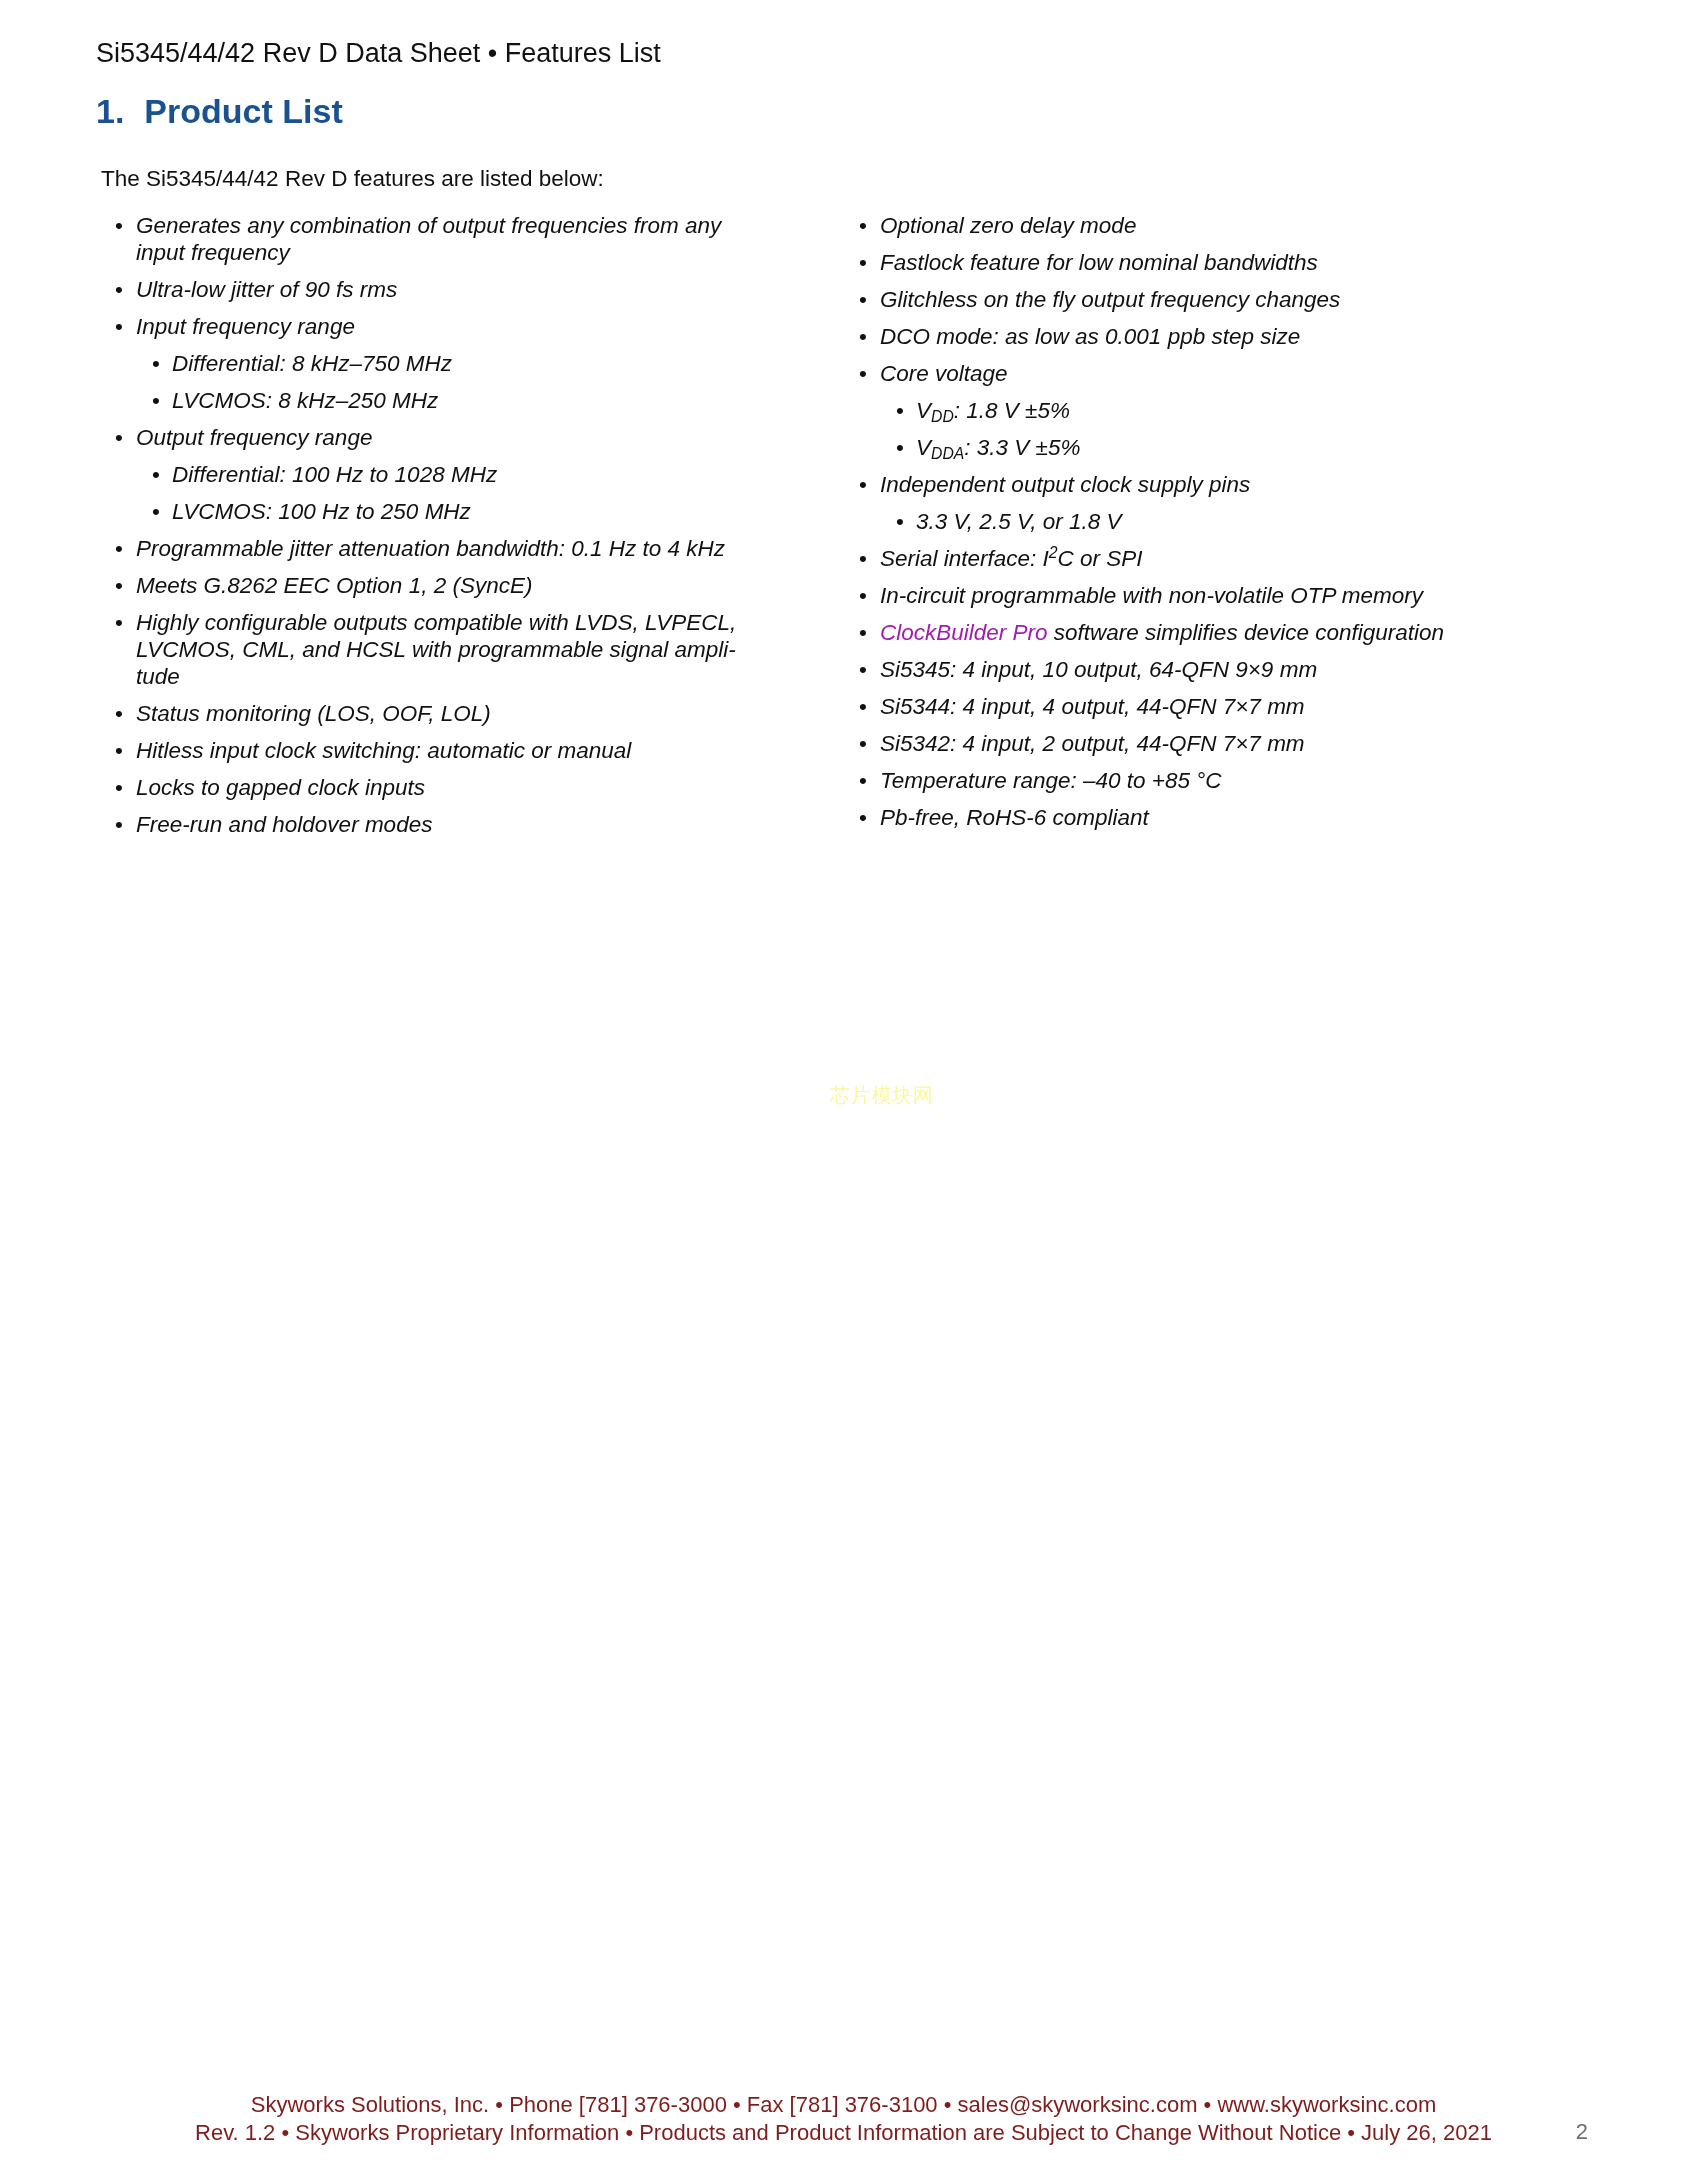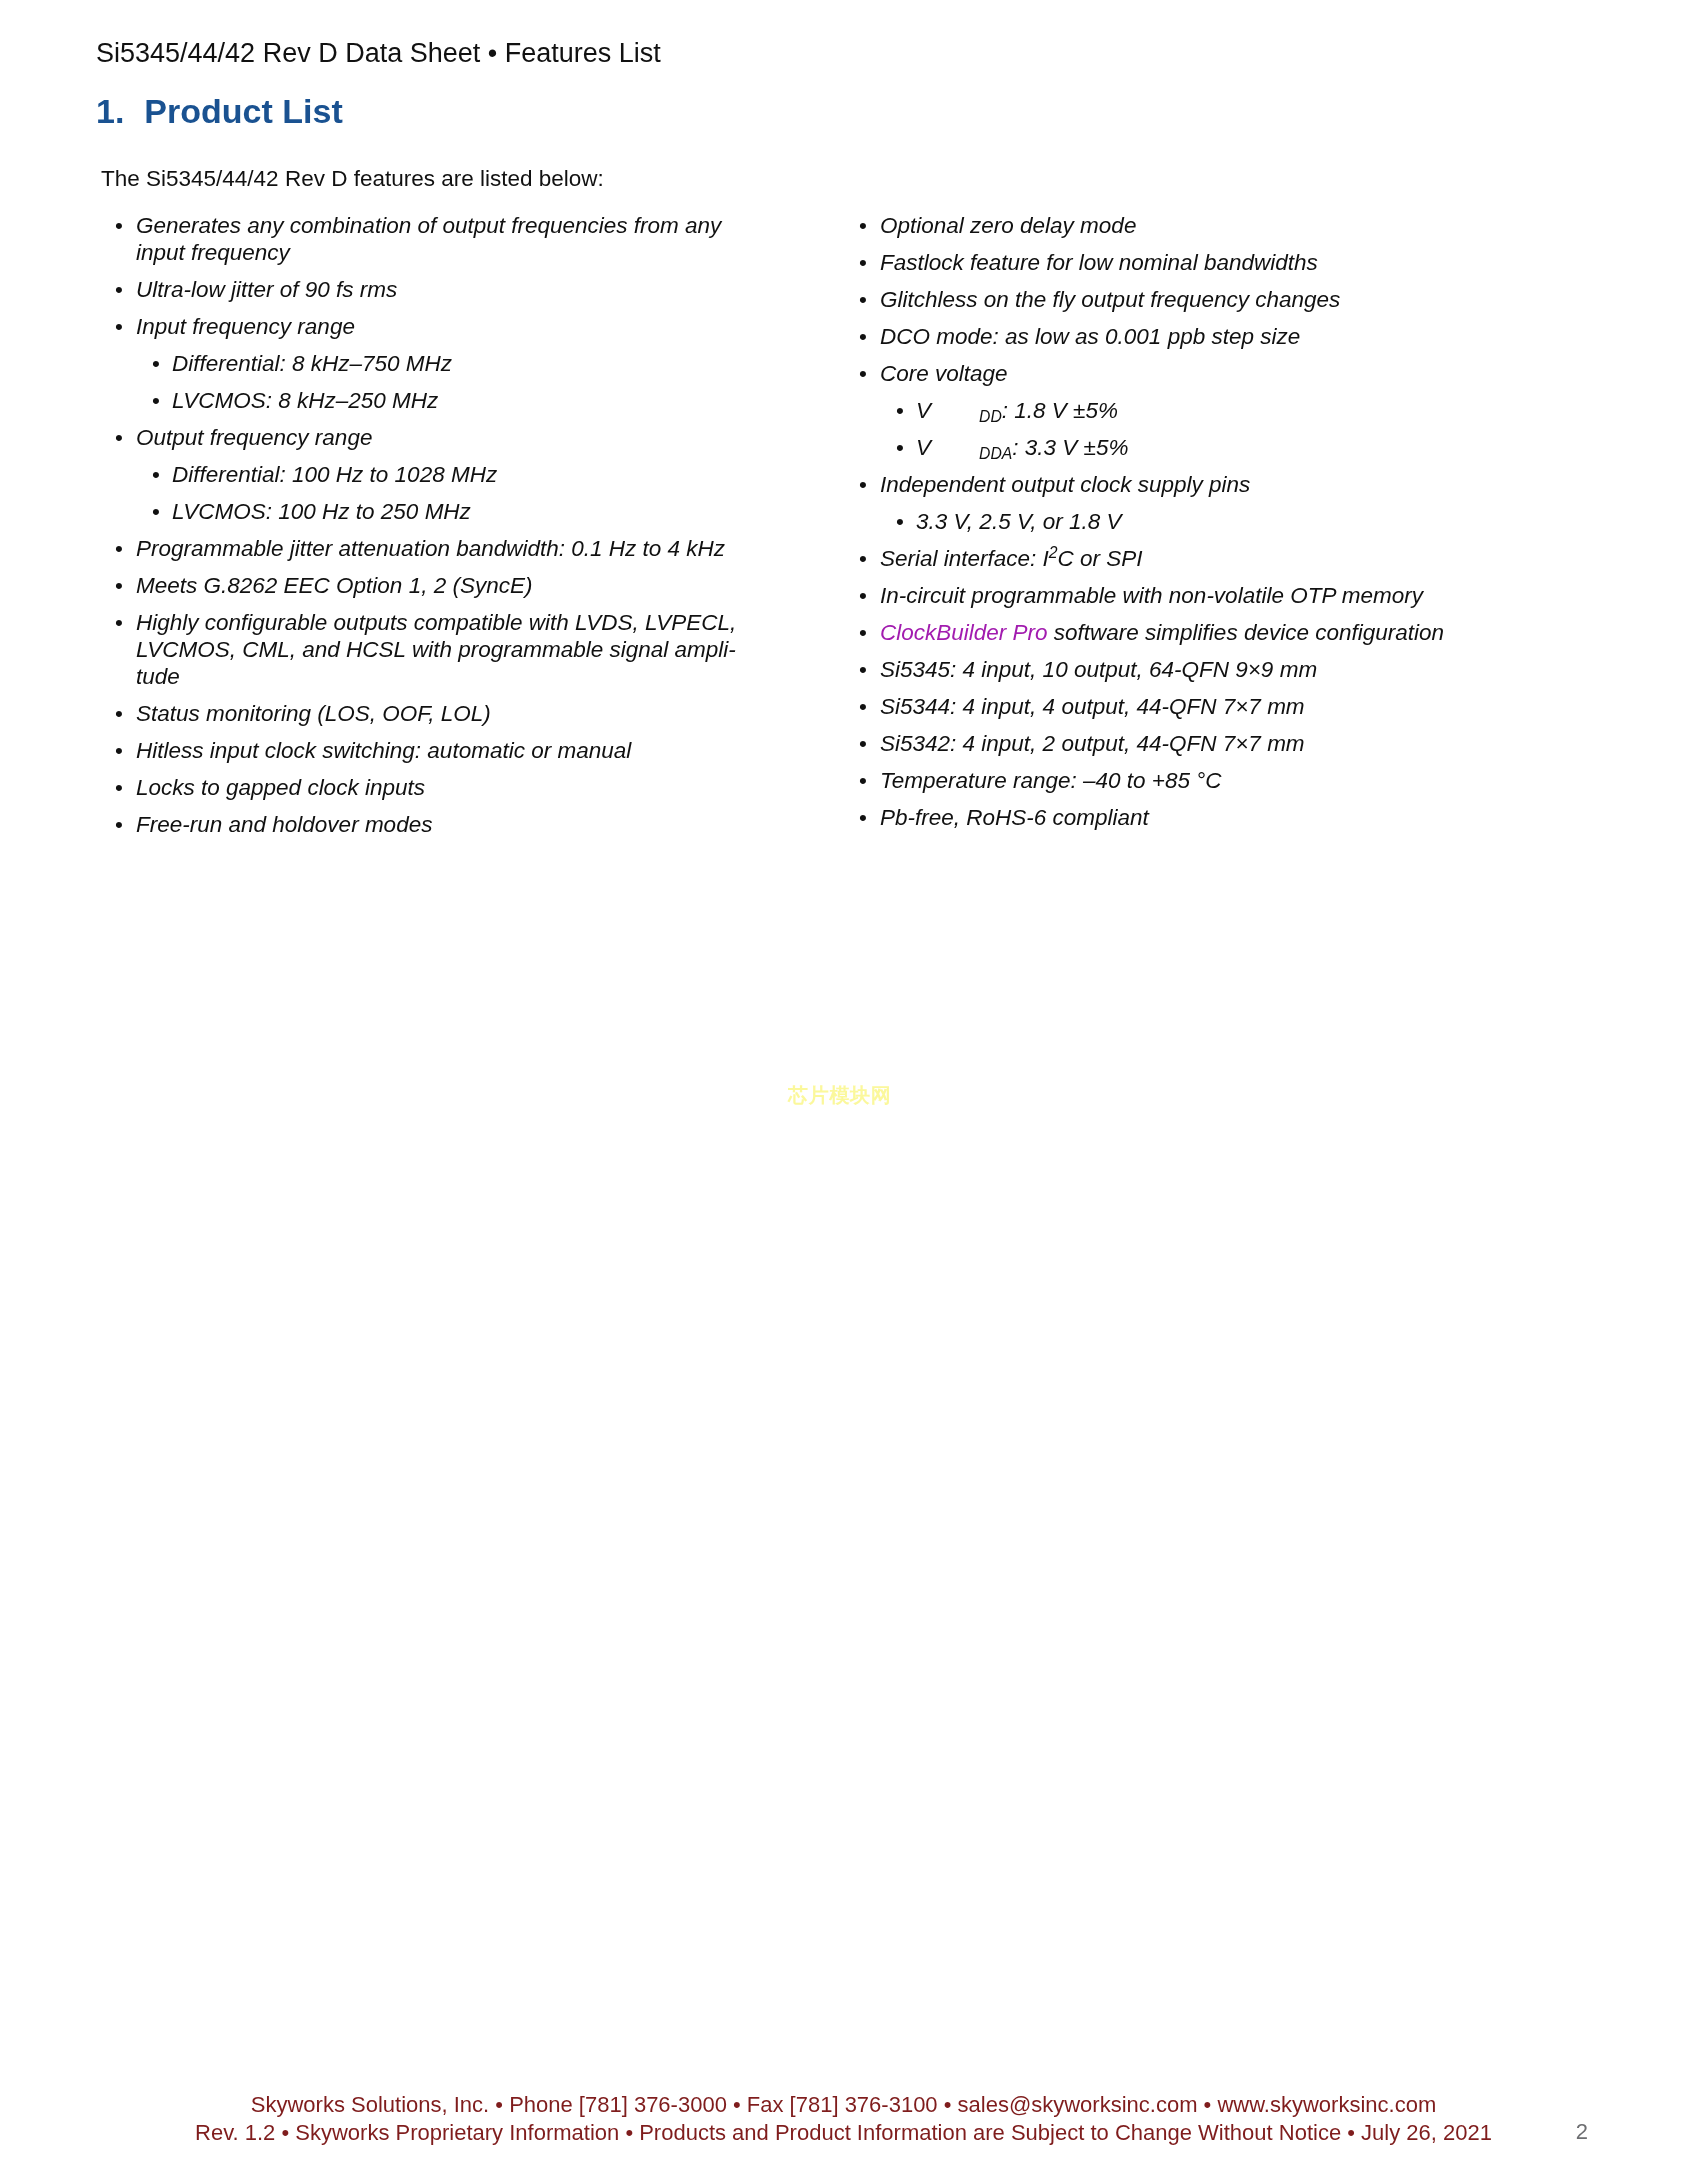--- a/index.html
+++ b/index.html
@@ -21,26 +21,26 @@
     font-size:22.5px; line-height:27px;
   }
   .col { position:absolute; top:212px; font-size:22.5px; line-height:27px; }
   .col.left  { left:96px;  width:658px;  }
   .col.right { left:840px; width:741px; }
   .b-item { position:relative; padding-left:40px; margin-bottom:10px; }
   .b-item > .marker { position:absolute; left:19px; top:0; }
   .b-item.sub { padding-left:36px; margin:10px 0 0 0; }
   .b-item.sub > .marker { left:16px; }
   .txt { white-space:normal;font-style:italic; }
-  sub { font-size:70%; vertical-align:-0.25em; line-height:0;margin-left:48px; }
+  sub { font-size:70%; vertical-align:-0.25em; line-height:0; }
   sup { font-size:70%; vertical-align:0.5em;  line-height:0; }
   .link { color:#a21caf; cursor:pointer; }
   .watermark {
-    position:absolute; left:788px; top:1082px;
-    font-size:20px; font-weight:bold; color:#FBF89C; letter-spacing:0.7px;
+    position:absolute; left:830px; top:1082px;
+    font-size:20px; font-weight:normal; color:#FBF89C; letter-spacing:0.7px;
   }
   .footer {
     position:absolute; left:99px; top:2091px; width:1489px;
     text-align:center; font-size:22px; line-height:28px; color:#7f1d1d;
   }
   .page-number {
     position:absolute; right:99px; top:2118px;
     font-size:22px; line-height:28px; color:#6D6E71;
   }
 </style>

